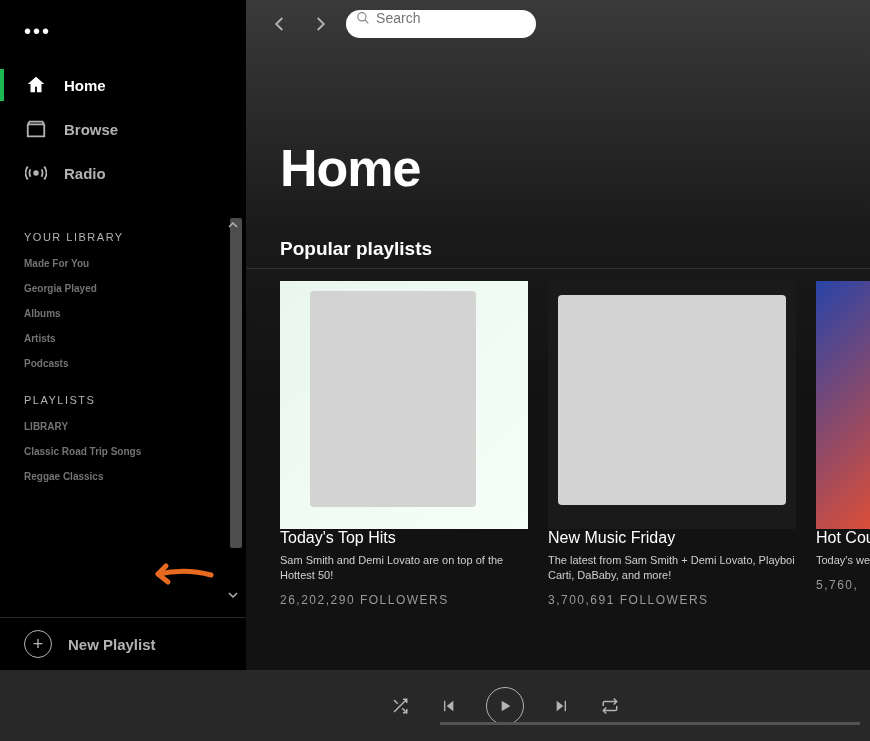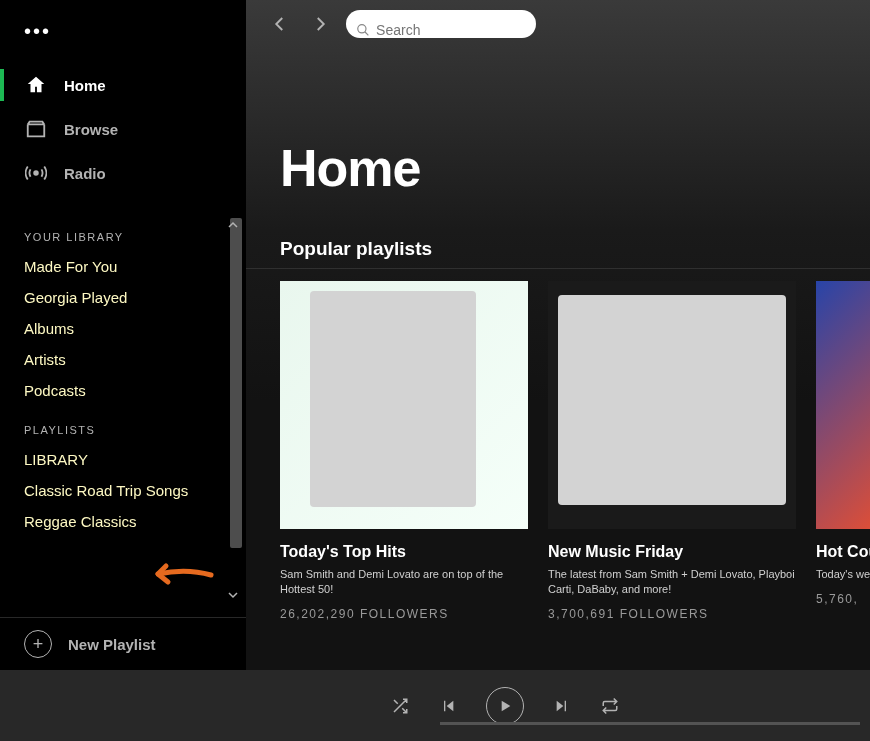--- a/index.html
+++ b/index.html
@@ -49,23 +49,23 @@
 .nav-icon { width: 24px; height: 24px; display: flex; align-items: center; justify-content: center; }
 .section-label {
   padding: 18px 24px 8px;
   font-size: 11px;
   letter-spacing: 1.5px;
   color: #b3b3b3;
   font-weight: 400;
 }
 .lib-item, .pl-item {
   padding: 7px 24px;
-  font-size: 15px;
-  font-weight: 400;
-  color: #fef9c3;
+  font-size: 10px;
+  font-weight: 700;
+  color: #737373;
   cursor: pointer;
 }
 .scroll-track {
   position: absolute;
   right: 4px; top: 218px;
   width: 12px; height: 370px;
   background: transparent;
 }
 .scroll-thumb {
   width: 12px; height: 330px;
@@ -116,21 +116,21 @@
   width: 28px; height: 28px;
   display: flex; align-items: center; justify-content: center;
   color: #b3b3b3;
   cursor: pointer;
 }
 .search-pill {
   background: #fff;
   border-radius: 18px;
   height: 28px;
   width: 190px;
-  display: flex; align-items: flex-end;
+  display: flex; align-items: flex-start;
   padding: 0 10px;
   gap: 6px;
 }
 .search-pill input {
   border: none; outline: none;
   background: transparent;
   font-size: 14px;
   width: 100%;
   color: #333;
 }
@@ -162,21 +162,21 @@
 .card-cover.c1 { background: linear-gradient(135deg, #e9f7ee, #f5fff9); }
 .card-cover.c2 { background: #1a1a1a; }
 .card-cover.c3 { background: linear-gradient(135deg, #2844a8, #d94e3a 60%, #f0b84a); }
 .cover-placeholder {
   position: absolute;
   background: #d3d3d3;
   border-radius: 4px;
 }
 .c1 .cover-placeholder { left: 30px; top: 10px; width: 166px; height: 216px; }
 .c2 .cover-placeholder { left: 10px; top: 14px; width: 228px; height: 210px; }
-.card-name { font-size: 16px; font-weight: 700; margin-top: 14px; }
+.card-name { font-size: 16px; font-weight: 400; }
 .card-desc { font-size: 11px; color: #d0d0d0; margin-top: 6px; line-height: 1.35; }
 .card-followers { font-size: 12px; letter-spacing: 1.5px; color: #9a9a9a; margin-top: 10px; }
 
 .player {
   position: absolute;
   left: 0; bottom: 0;
   width: 870px; height: 71px;
   background: #282828;
   display: flex;
   align-items: center;

